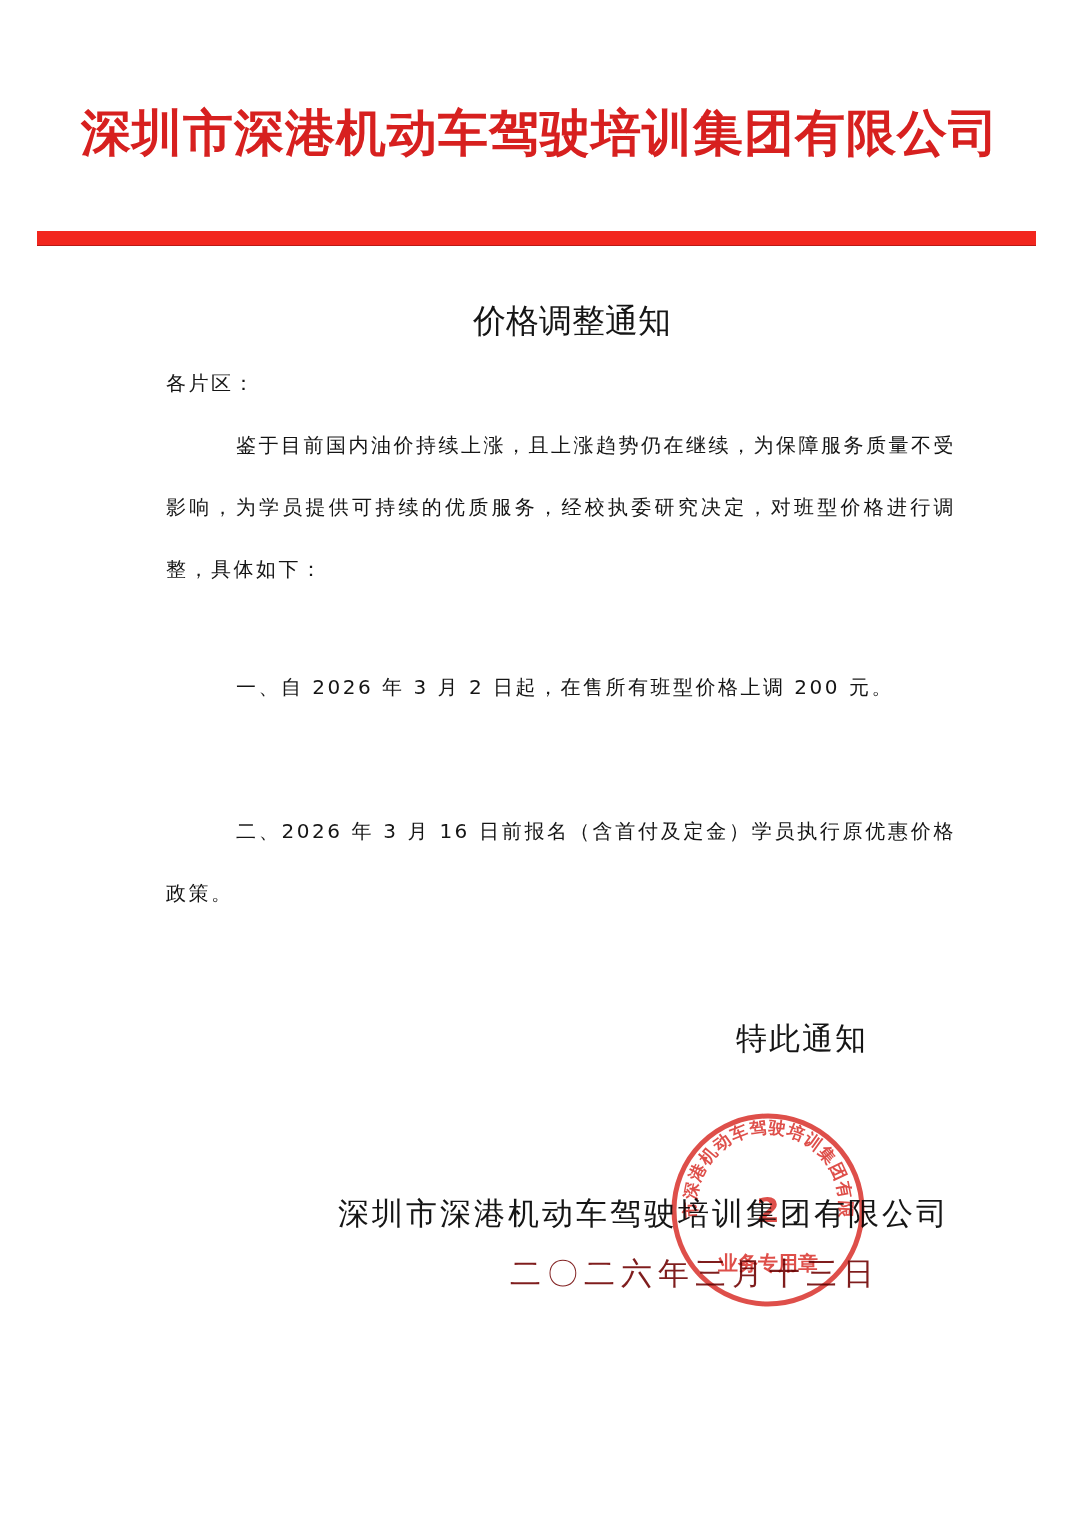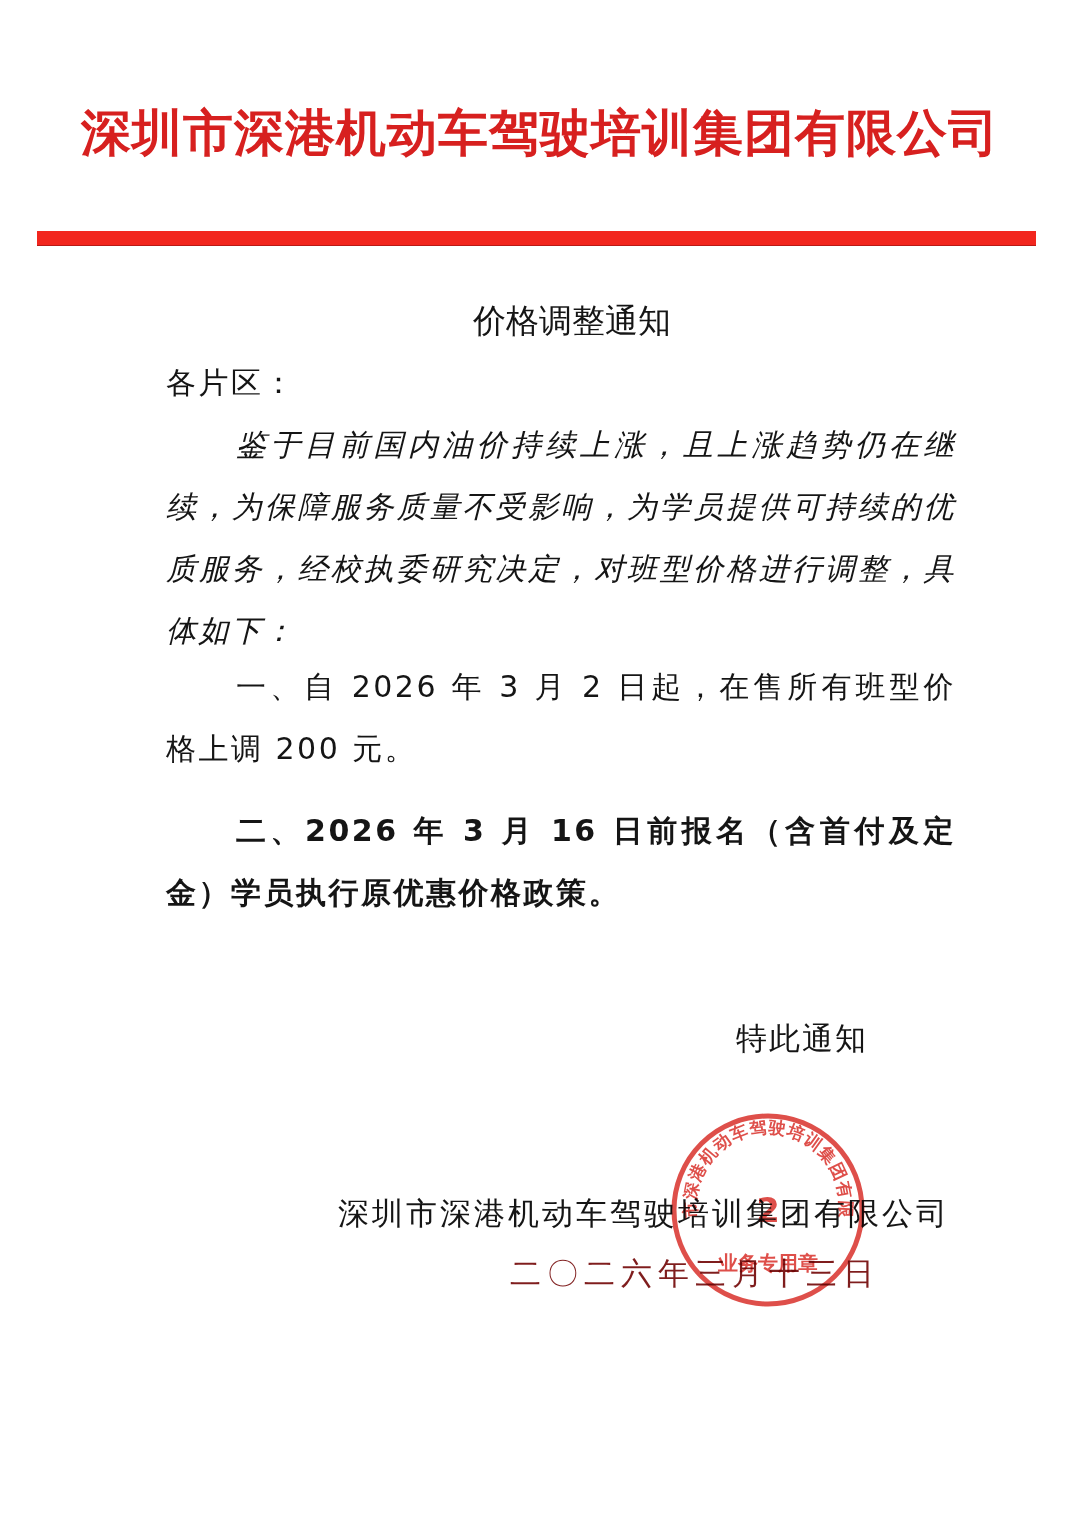--- a/index.html
+++ b/index.html
@@ -47,30 +47,30 @@
       line-height: 46px;
       font-family: Liberation Serif, serif;
       color: #151515;
       margin-left: 32px;
     }
     .body-text {
       position: absolute;
       left: 166px;
       width: 790px;
       font-family: "DejaVu Sans", "Liberation Sans", sans-serif;
-      font-size: 30px;
+      font-size: 20px;
       line-height: 62px;
       color: #151515;
       text-align: justify;
       letter-spacing: 2.5px;
     }
     .salutation { top: 352px; }
-    .p1 { top: 414px; text-indent: 70px; font-style: italic; }
+    .p1 { top: 414px; text-indent: 70px; }
     .p2 { top: 656px; text-indent: 70px; }
-    .p3 { top: 800px; text-indent: 70px; font-weight: bold; }
+    .p3 { top: 800px; text-indent: 70px; }
     .closing {
       position: absolute;
       left: 736px;
       top: 1013px;
       font-family: "DejaVu Sans", "Liberation Sans", sans-serif;
       font-size: 31px;
       line-height: 50px;
       letter-spacing: 2px;
       color: #151515;
     }

